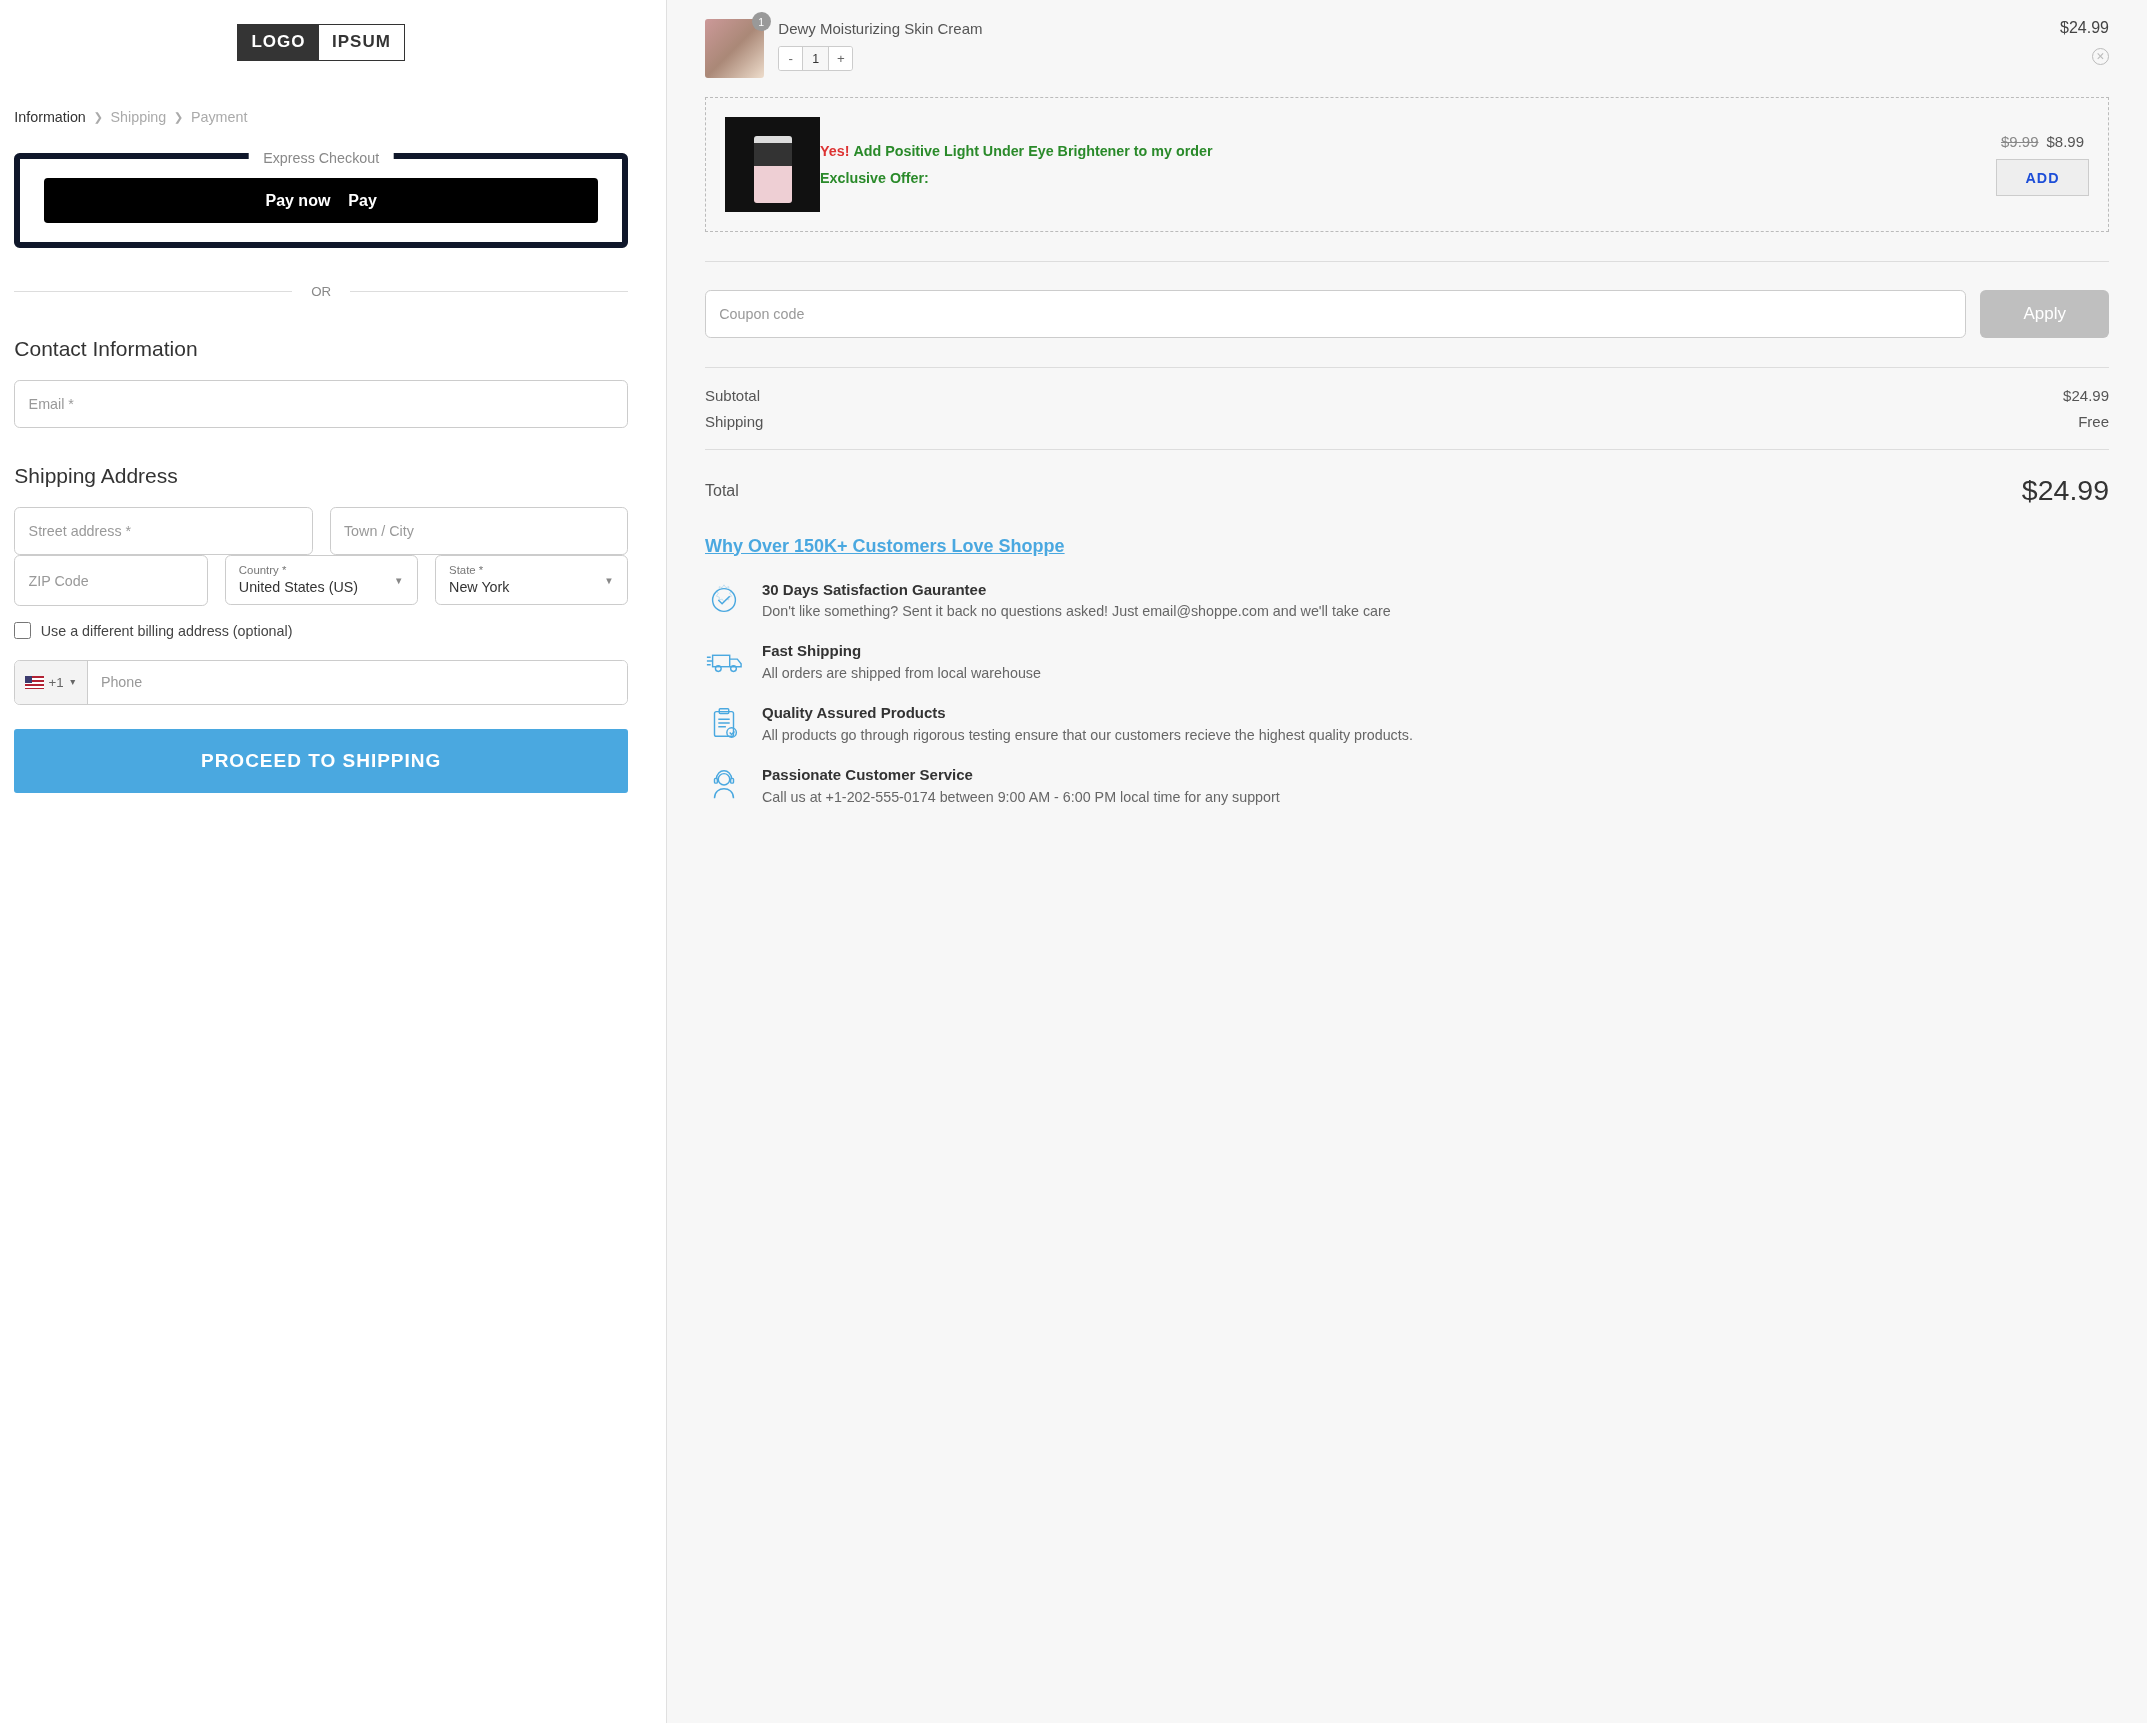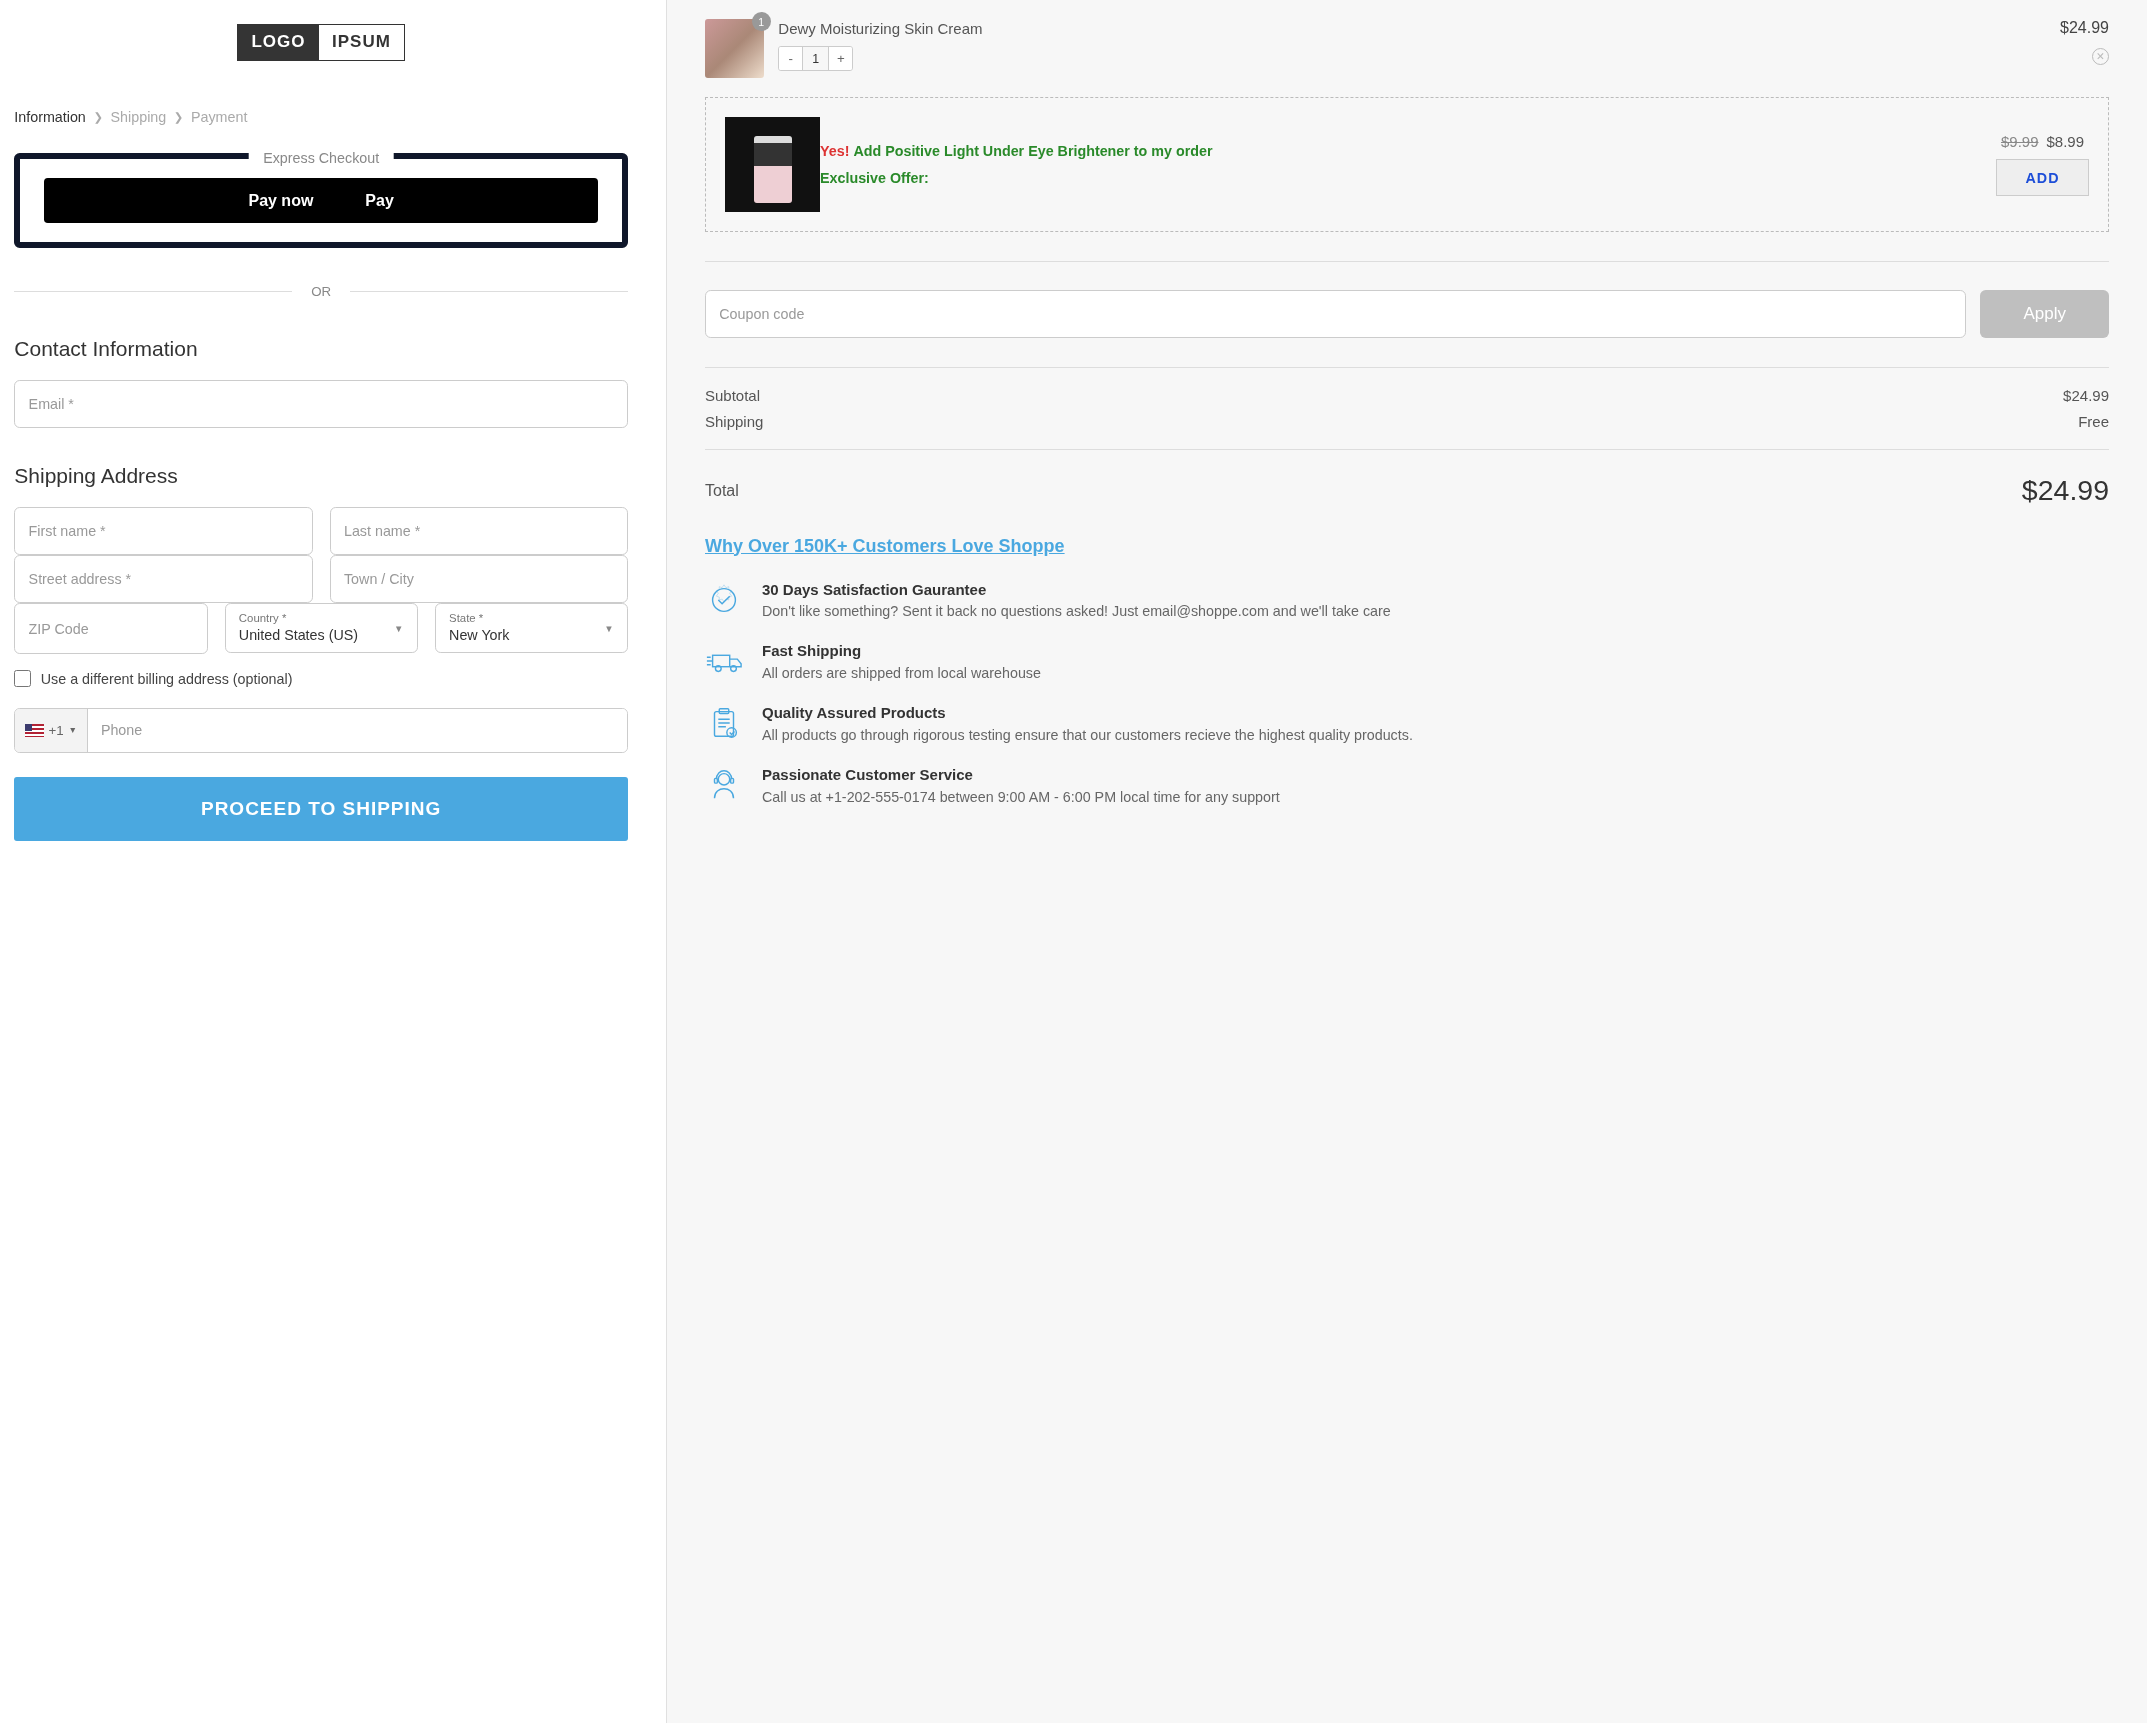--- a/index.html
+++ b/index.html
@@ -13,21 +13,21 @@
 .logo .dark { background: #343434; color: #fff; }
 .logo .light { background: #fff; color: #343434; }
 
 .breadcrumb { display: flex; align-items: center; gap: 7.6px; font-size: 14.3px; margin-bottom: 28.5px; }
 .breadcrumb .active { color: #333; }
 .breadcrumb .inactive { color: #aaa; }
 .breadcrumb .chev { color: #aaa; font-size: 11.4px; }
 
 .express-box { border: 6px solid #0f172a; border-radius: 5.7px; padding: 19px 24px; position: relative; margin-bottom: 36px; }
 .express-label { position: absolute; top: -9.5px; left: 50%; transform: translateX(-50%); background: #fff; padding: 0 14.3px; color: #888; font-size: 14.3px; }
-.apple-pay-btn { width: 100%; background: #000; color: #fff; border: none; padding: 13.3px; font-size: 16px; font-weight: 600; border-radius: 3.8px; cursor: pointer; display: flex; align-items: center; justify-content: center; gap: 26px; }
+.apple-pay-btn { width: 100%; background: #000; color: #fff; border: none; padding: 13.3px; font-size: 16px; font-weight: 600; border-radius: 3.8px; cursor: pointer; display: flex; align-items: center; justify-content: center; gap: 9px; }
 .apple-logo { font-size: 17px; }
 
 .or-divider { display: flex; align-items: center; gap: 19px; margin: 24px 0 38px; color: #888; font-size: 13.3px; }
 .or-divider::before, .or-divider::after { content: ""; flex: 1; height: 1px; background: #ddd; }
 
 .section-title { font-size: 21px; font-weight: 500; margin-bottom: 19px; color: #333; }
 
 .field { width: 100%; border: 1px solid #ccc; border-radius: 5.7px; padding: 15px 13.3px; font-size: 14.3px; color: #333; margin-bottom: 17px; }
 .field::placeholder { color: #999; }
 .row2 { display: flex; gap: 17px; }
@@ -126,24 +126,20 @@
   <div class="or-divider">
       <span>OR</span>
     </div>
 
   <h2 class="section-title">Contact Information</h2>
   <input class="field" placeholder="Email *" style="">
 
   <h2 class="section-title" style="margin-top:19px">Shipping Address</h2>
 
   <div class="row2">
-    <input class="field" style="margin-bottom: 0px;" placeholder="First name *">
-    <input class="field" style="margin-bottom: 0px;" placeholder="Last name *">
-  </div>
-  <div class="row2">
     <input class="field" style="margin-bottom: 0px;" placeholder="Street address *">
     <input class="field" style="margin-bottom: 0px;" placeholder="Town / City">
   </div>
   <div class="row3">
     <input class="field" style="margin-bottom: 16px;" placeholder="ZIP Code">
     <div class="select-wrap">
       <span class="lbl">Country *</span>
       <span class="val">United States (US)</span>
       <span class="caret">▼</span>
     </div>

